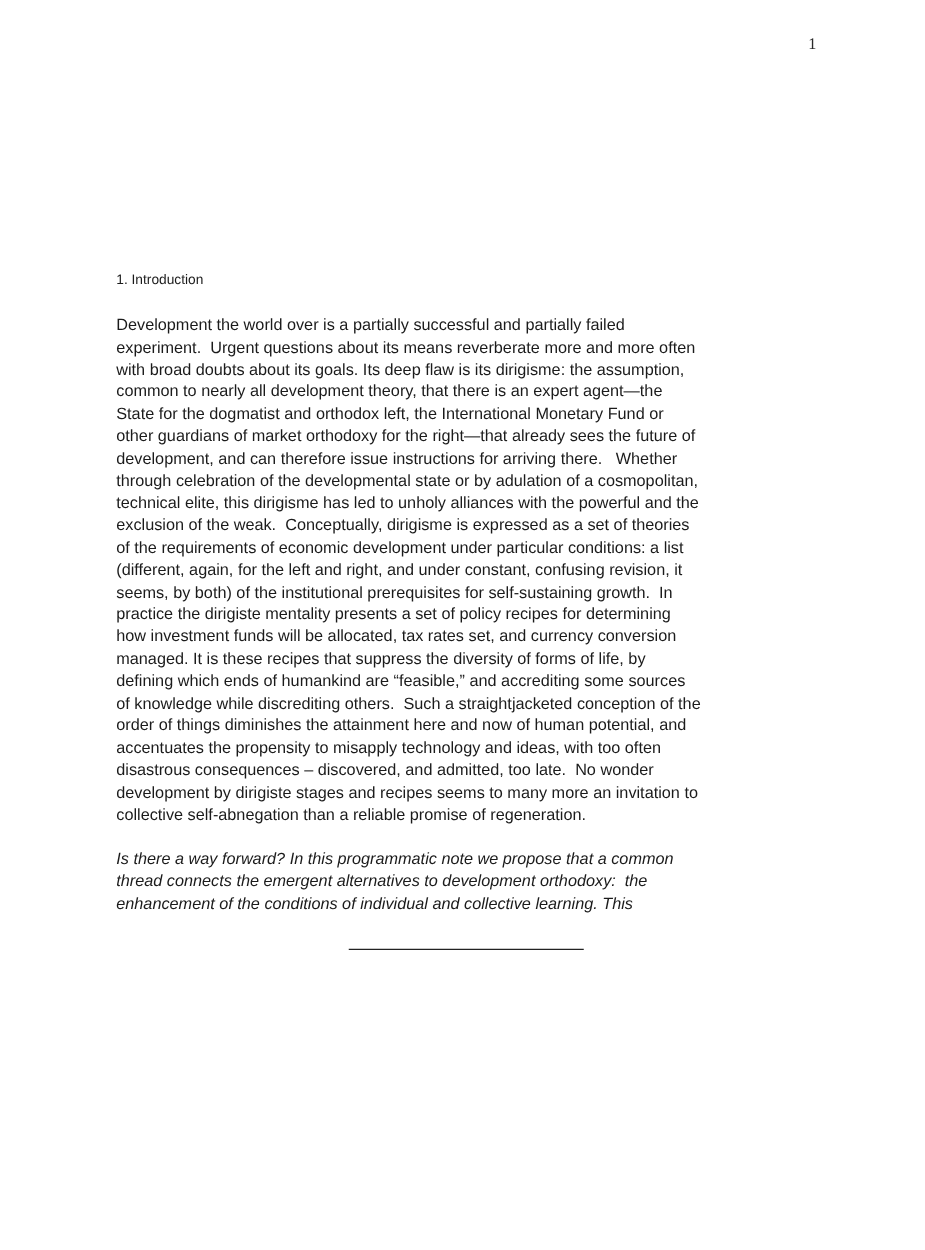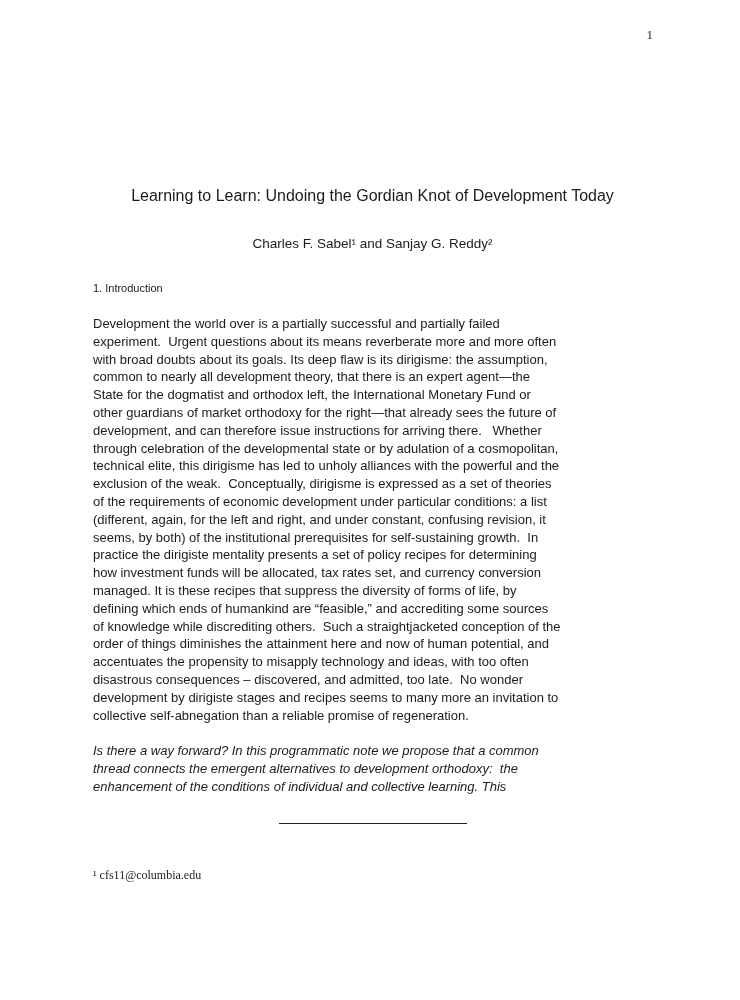--- a/index.html
+++ b/index.html
@@ -66,23 +66,21 @@
     color: #222222;
   }
 </style>
 </head>
 <body>
 
 <div class="page-number">1</div>
 
 <div class="content">
 
-  <h1 class="paper-title">Learning to Learn: Undoing the Gordian Knot of Development Today</h1>
 
-  <div class="paper-authors">Charles F. Sabel¹ and Sanjay G. Reddy²</div>
 
   <h2 class="section-heading">1. Introduction</h2>
 
   <p class="para para-1">Development the world over is a partially successful and partially failed
 experiment.  Urgent questions about its means reverberate more and more often
 with broad doubts about its goals. Its deep flaw is its dirigisme: the assumption,
 common to nearly all development theory, that there is an expert agent—the
 State for the dogmatist and orthodox left, the International Monetary Fund or
 other guardians of market orthodoxy for the right—that already sees the future of
 development, and can therefore issue instructions for arriving there.   Whether
@@ -103,16 +101,15 @@
 development by dirigiste stages and recipes seems to many more an invitation to
 collective self-abnegation than a reliable promise of regeneration.</p>
 
   <p class="para para-2">Is there a way forward? In this programmatic note we propose that a common
 thread connects the emergent alternatives to development orthodoxy:  the
 enhancement of the conditions of individual and collective learning. This</p>
 
   <hr class="footnote-rule">
 
   <div class="footnotes">
-    <div>¹ cfs11@columbia.edu</div>
   </div>
 
 </div>
 
 </body></html>

